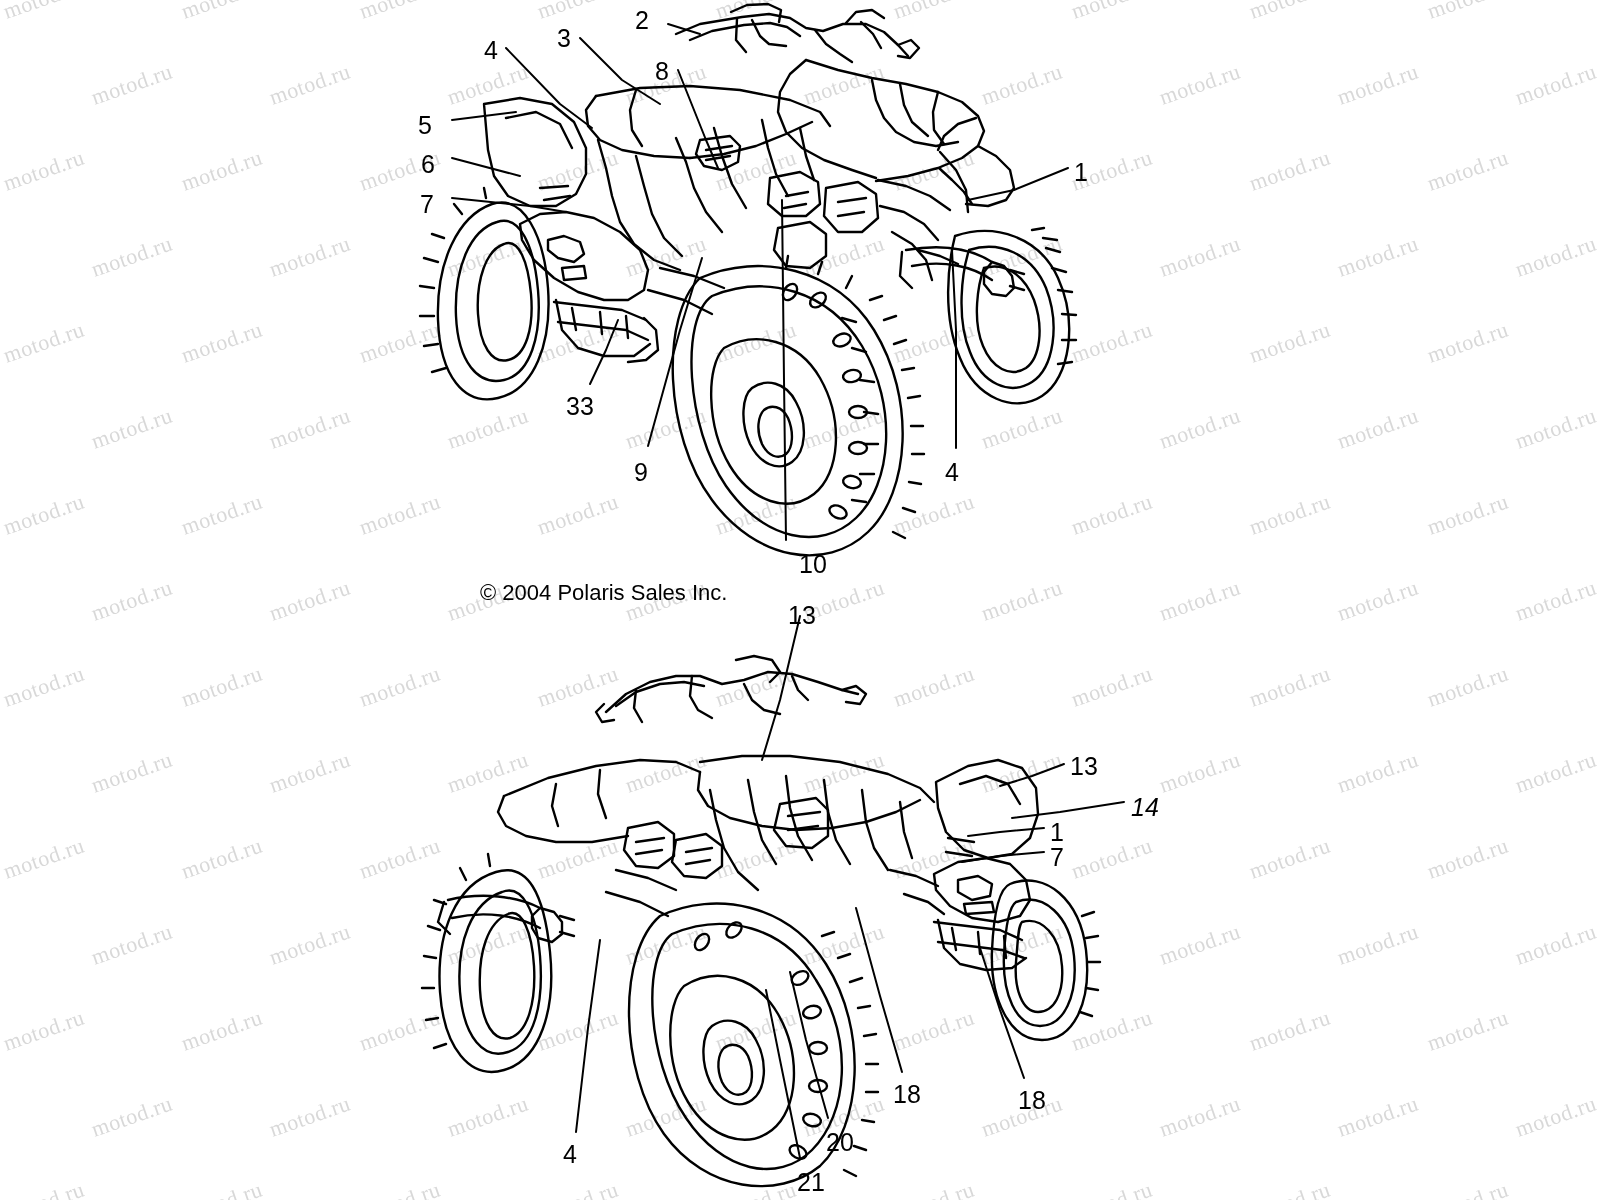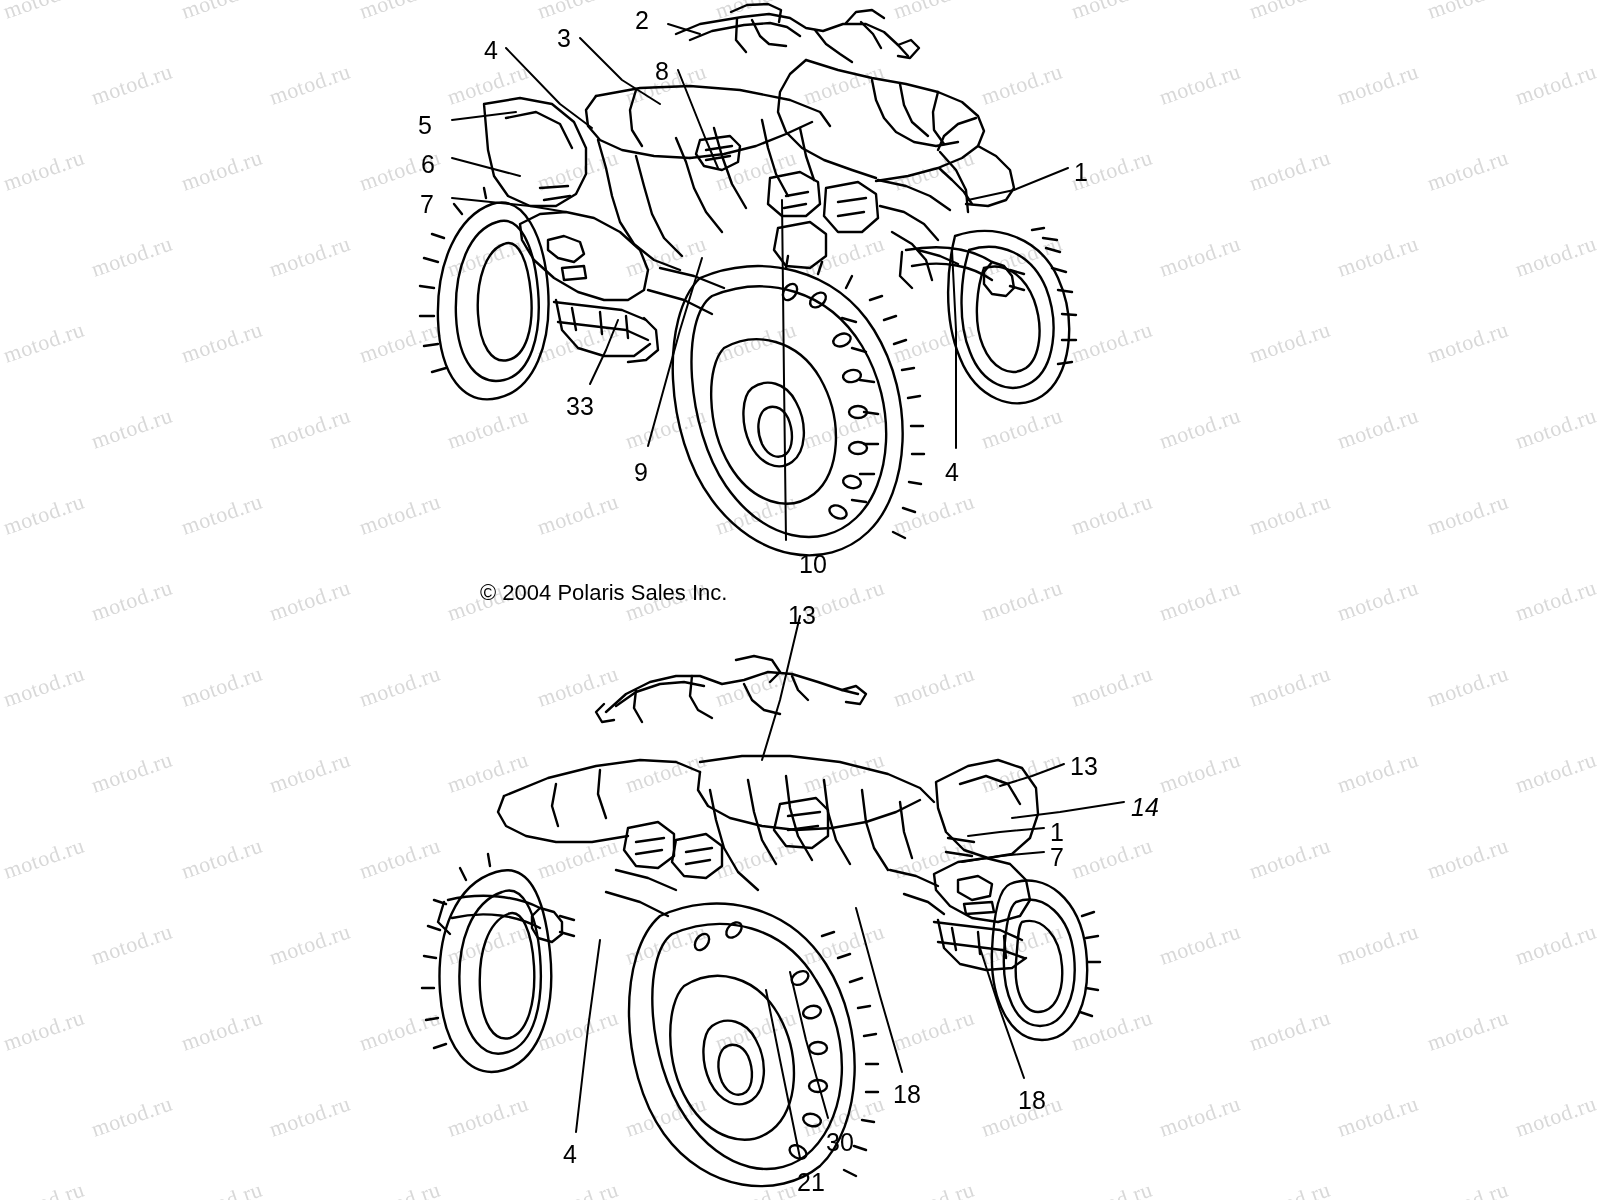--- a/index.html
+++ b/index.html
@@ -447,16 +447,16 @@
   <div class="copyright" style="left:480px; top:580px;">© 2004 Polaris Sales Inc.</div>
 
   <div class="callout" style="left:788px; top:601px;">13</div>
   <div class="callout" style="left:1070px; top:752px;">13</div>
   <div class="callout" style="left:1131px; top:793px;font-style:italic;">14</div>
   <div class="callout" style="left:1050px; top:818px;">1</div>
   <div class="callout" style="left:1050px; top:843px;">7</div>
   <div class="callout" style="left:893px; top:1080px;">18</div>
   <div class="callout" style="left:1018px; top:1086px;">18</div>
   <div class="callout" style="left:563px; top:1140px;">4</div>
-  <div class="callout" style="left:826px; top:1128px;">30</div>
+  <div class="callout" style="left:826px; top:1128px;">20</div>
   <div class="callout" style="left:797px; top:1168px;">21</div>
 
 </div>
 
 </body></html>

